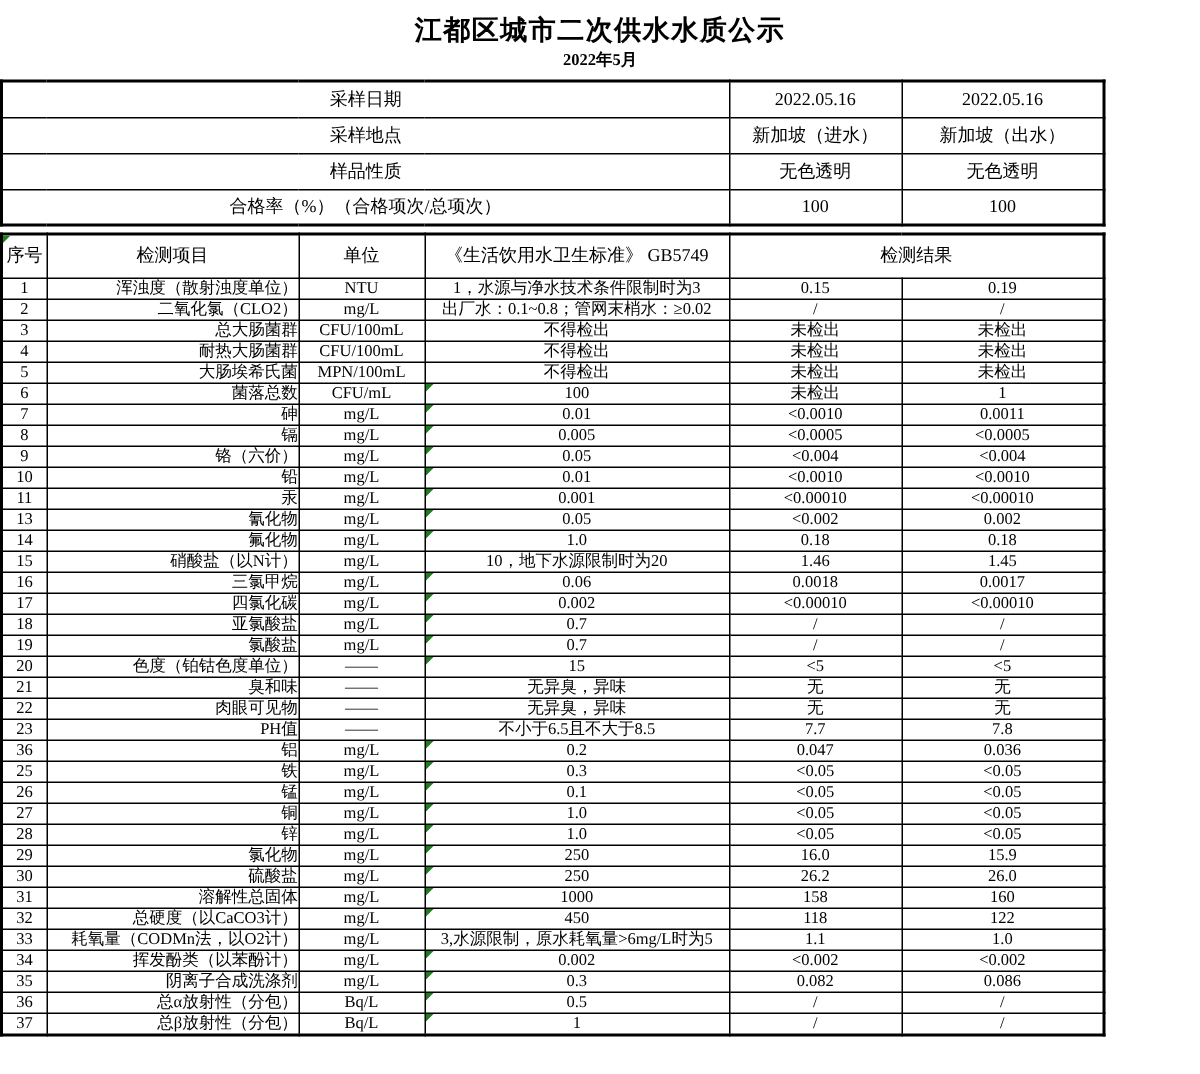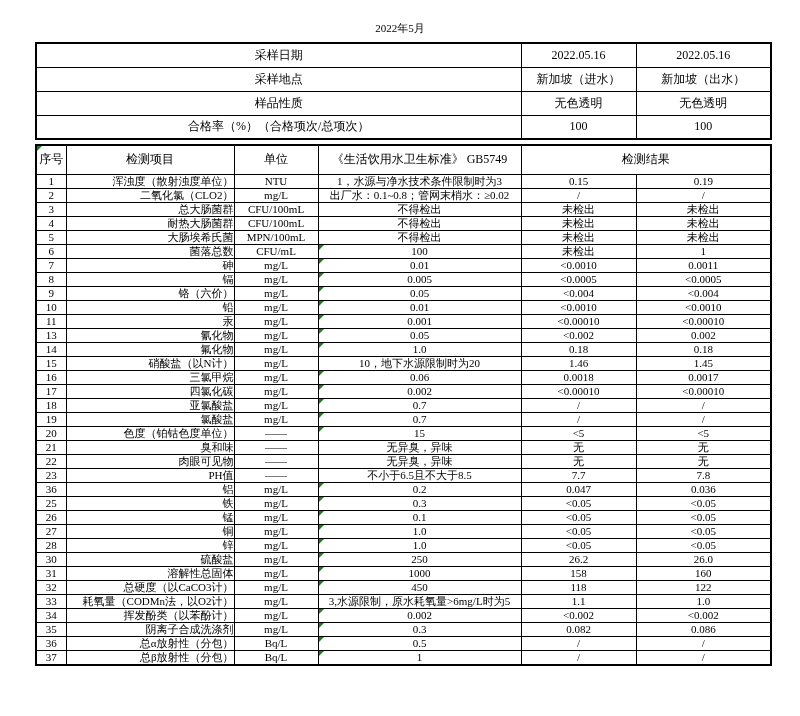--- a/index.html
+++ b/index.html
@@ -2,23 +2,23 @@
 <html style="--marker: #1e7e1e;"><head>
 <meta charset="utf-8">
 <style>
   * { margin:0; padding:0; box-sizing:border-box; }
   html,body { width:800px; height:716px; background:#ffffff; overflow:hidden; }
   body { font-family:"Liberation Serif","DejaVu Serif",serif; color:#000; }
 
   .page { width:800px; height:716px; position:relative; }
 
   .title { text-align:center; padding-top:8px; font-size:18px; font-weight:bold; letter-spacing:1px; }
-  .subtitle { text-align:center; font-size:11px; font-weight:normal; margin-top:21px; }
-
-  table { border-collapse:collapse; table-layout:fixed; margin-left:35px; width:735px;padding-left:44px; }
+  .subtitle { text-align:center; font-size:11px; font-weight:bold; margin-top:0; }
+
+  table { border-collapse:collapse; table-layout:fixed; width:735px;padding-left:44px; }
   td, th { border:1px solid #000; overflow:hidden; white-space:nowrap; font-weight:normal; }
 
   
   .summary-table { margin-top:6px; }
   .summary-table td { height:24px; text-align:center; font-size:12px; }
   .summary-table { border:2px solid #000; }
 
   
   .main-table { margin-top:4px; border:2px solid #000; }
   .main-table .hdr td { height:29px; font-size:12px; text-align:center; }
@@ -31,20 +31,21 @@
     content:""; position:absolute; top:0; left:0;
     border-top:5px solid var(--marker, #1e7e1e);
     border-right:5px solid transparent;
   }
 </style>
 </head>
 <body>
 
 <div class="page">
 
+  <div class="title">江都区城市二次供水水质公示</div>
   <div class="subtitle">2022年5月</div>
 
   <table class="summary-table">
     <colgroup>
         <col style="width:30px">
         <col style="width:168px">
         <col style="width:84px">
         <col style="width:203px">
         <col style="width:115px">
         <col style="width:135px">
@@ -302,20 +303,28 @@
   </tr>
         <tr>
     <td>28</td>
     <td class="item">锌</td>
     <td>mg/L</td>
     <td class="std tri">1.0</td>
     <td>&lt;0.05</td>
     <td>&lt;0.05</td>
   </tr>
         <tr>
+    <td>29</td>
+    <td class="item">氯化物</td>
+    <td>mg/L</td>
+    <td class="std tri">250</td>
+    <td>16.0</td>
+    <td>15.9</td>
+  </tr>
+        <tr>
     <td>30</td>
     <td class="item">硫酸盐</td>
     <td>mg/L</td>
     <td class="std tri">250</td>
     <td>26.2</td>
     <td>26.0</td>
   </tr>
         <tr>
     <td>31</td>
     <td class="item">溶解性总固体</td>

